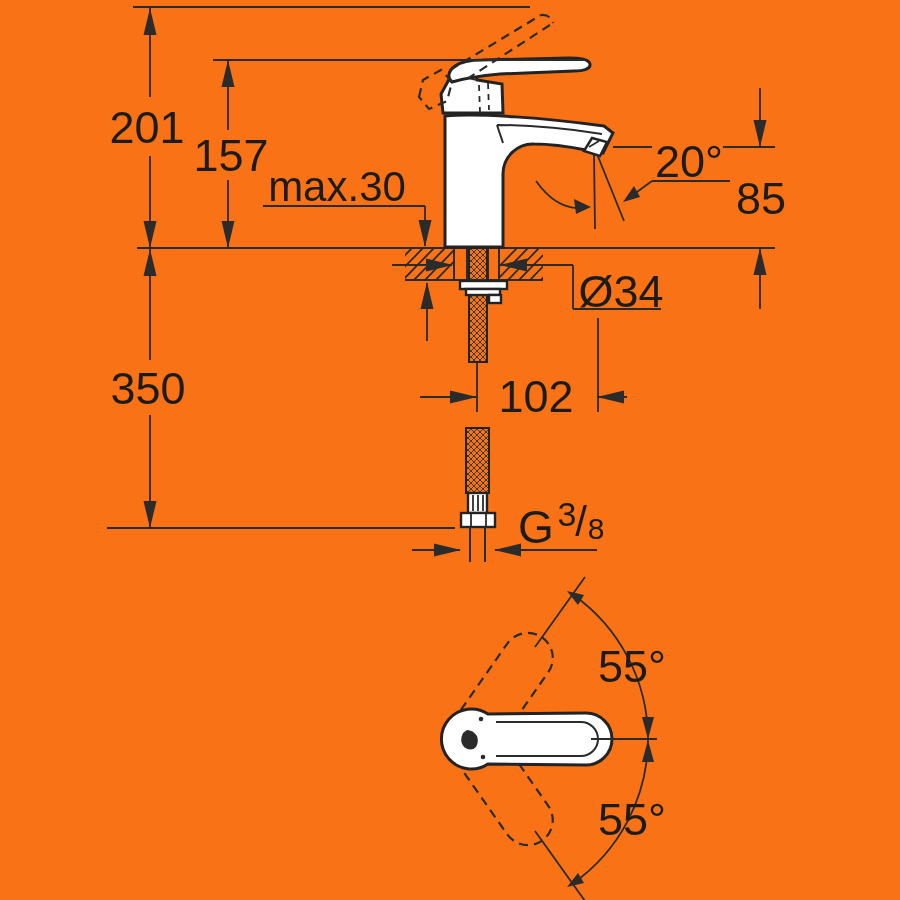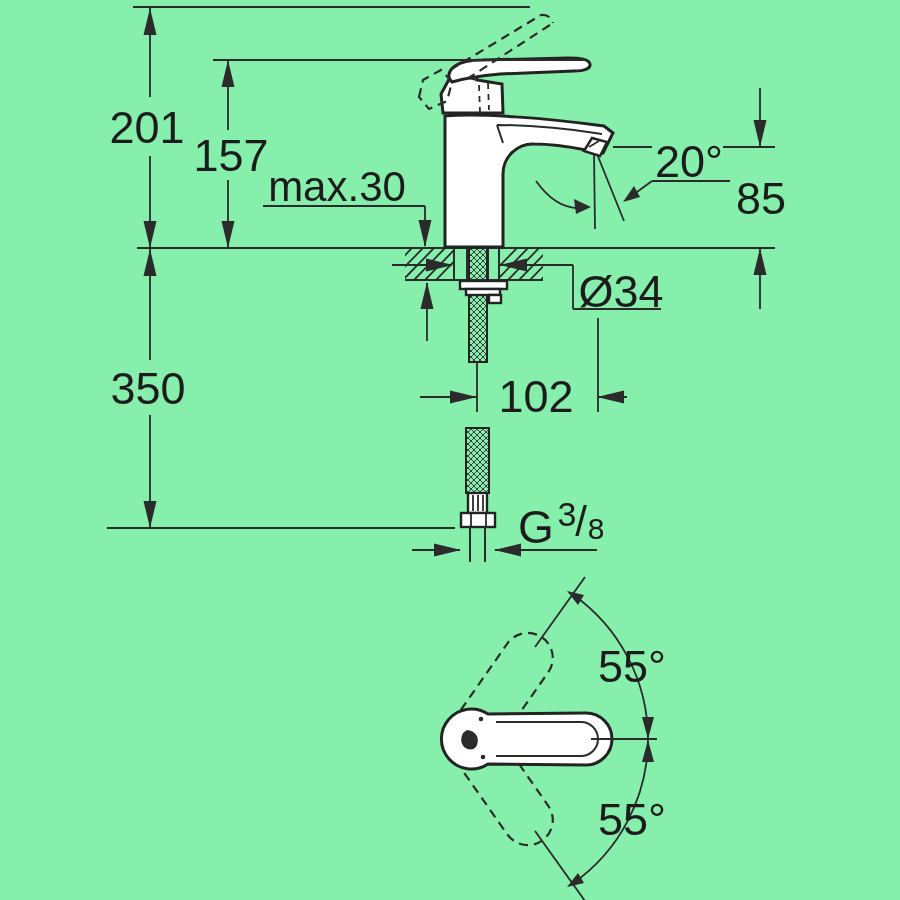--- a/index.html
+++ b/index.html
@@ -1,17 +1,17 @@
 <!DOCTYPE html>
 <html><head>
 <meta charset="utf-8">
 <title>Technical Drawing</title>
 <style>
   html,body{margin:0;padding:0;background:#ffffff;}
-  .stage{width:900px;height:900px;position:relative;background:#86efac;overflow:hidden;}
+  .stage{width:900px;height:900px;position:relative;background:#f97316;overflow:hidden;}
   svg{display:block;}
   .lbl{font-family:"Liberation Sans","DejaVu Sans",sans-serif;fill:#1c1c1c;}
   .thin{stroke:#2b2b2b;stroke-width:1.8;fill:none;}
   .med{stroke:#2b2b2b;stroke-width:2;fill:none;}
   .boldw{stroke:#232323;stroke-width:3;fill:#ffffff;}
   .medw{stroke:#232323;stroke-width:2.4;fill:#ffffff;}
   .dash{stroke:#2b2b2b;stroke-width:2.2;fill:none;stroke-dasharray:9 6;}
   .dash2{stroke:#2b2b2b;stroke-width:1.8;fill:none;stroke-dasharray:6 5;}
   .ah{fill:#2b2b2b;stroke:none;}
 </style>

